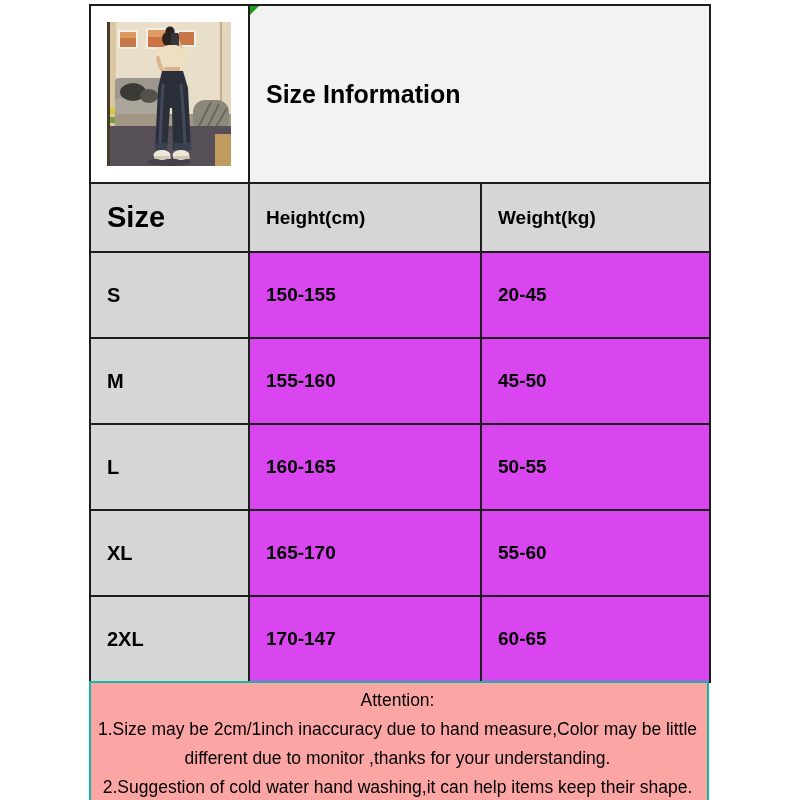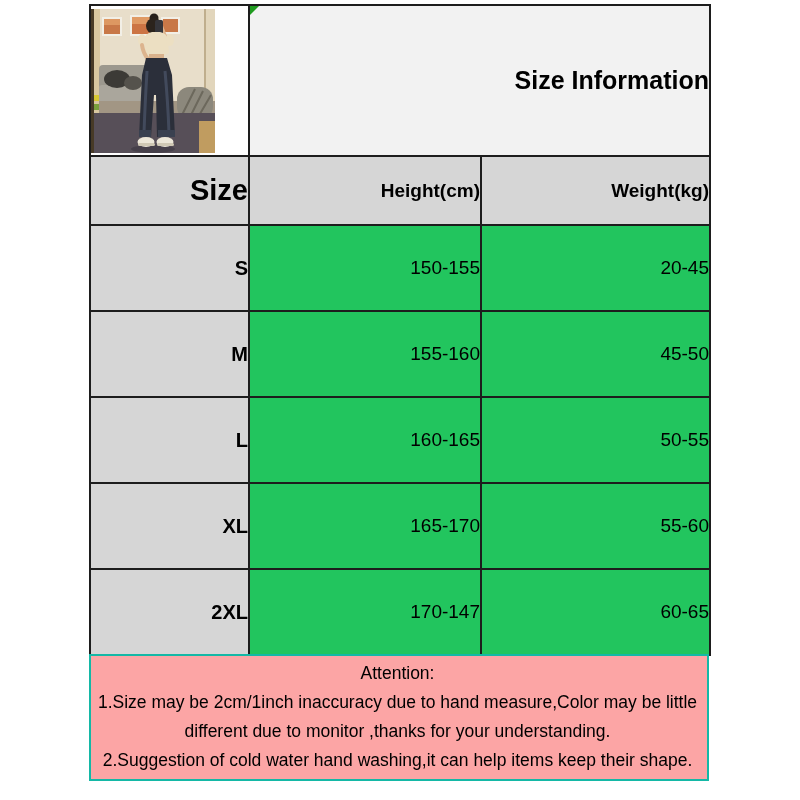--- a/index.html
+++ b/index.html
@@ -18,23 +18,23 @@
     top: 4px;
     width: 620px;
   }
   table.size-table {
     border-collapse: collapse;
     table-layout: fixed;
     width: 620px;
   }
   table.size-table td {
     border: 2px solid #1d1d1d;
-    text-align: right;
+    text-align: left;
     vertical-align: middle;
-    padding: 0;
+    padding: 16px;
     overflow: hidden;
   }
   col.c-size   { width: 159px; }
   col.c-height { width: 232px; }
   col.c-weight { width: 229px; }
 
   tr.banner-row { height: 151px; }
   tr.header-row { height: 69px; }
   tr.data-row   { height: 86px; }
 
@@ -70,22 +70,22 @@
     font-weight: bold;
     font-size: 19px;
     margin-left: 48px;
   }
   td.size-cell {
     background: #d6d6d6;
     font-weight: bold;
     font-size: 20px;
   }
   td.val-cell {
-    background: #22c55e;
-    font-weight: normal;
+    background: #d946ef;
+    font-weight: bold;
     font-size: 19px;
   }
   .attention-box {
     box-sizing: border-box;
     border: 2px solid #14b8a6;
     margin-top: -2px;
     width: 620px;
     height: 127px;
     background: #fca5a5;
     padding: 3px 8px 0 5px;

